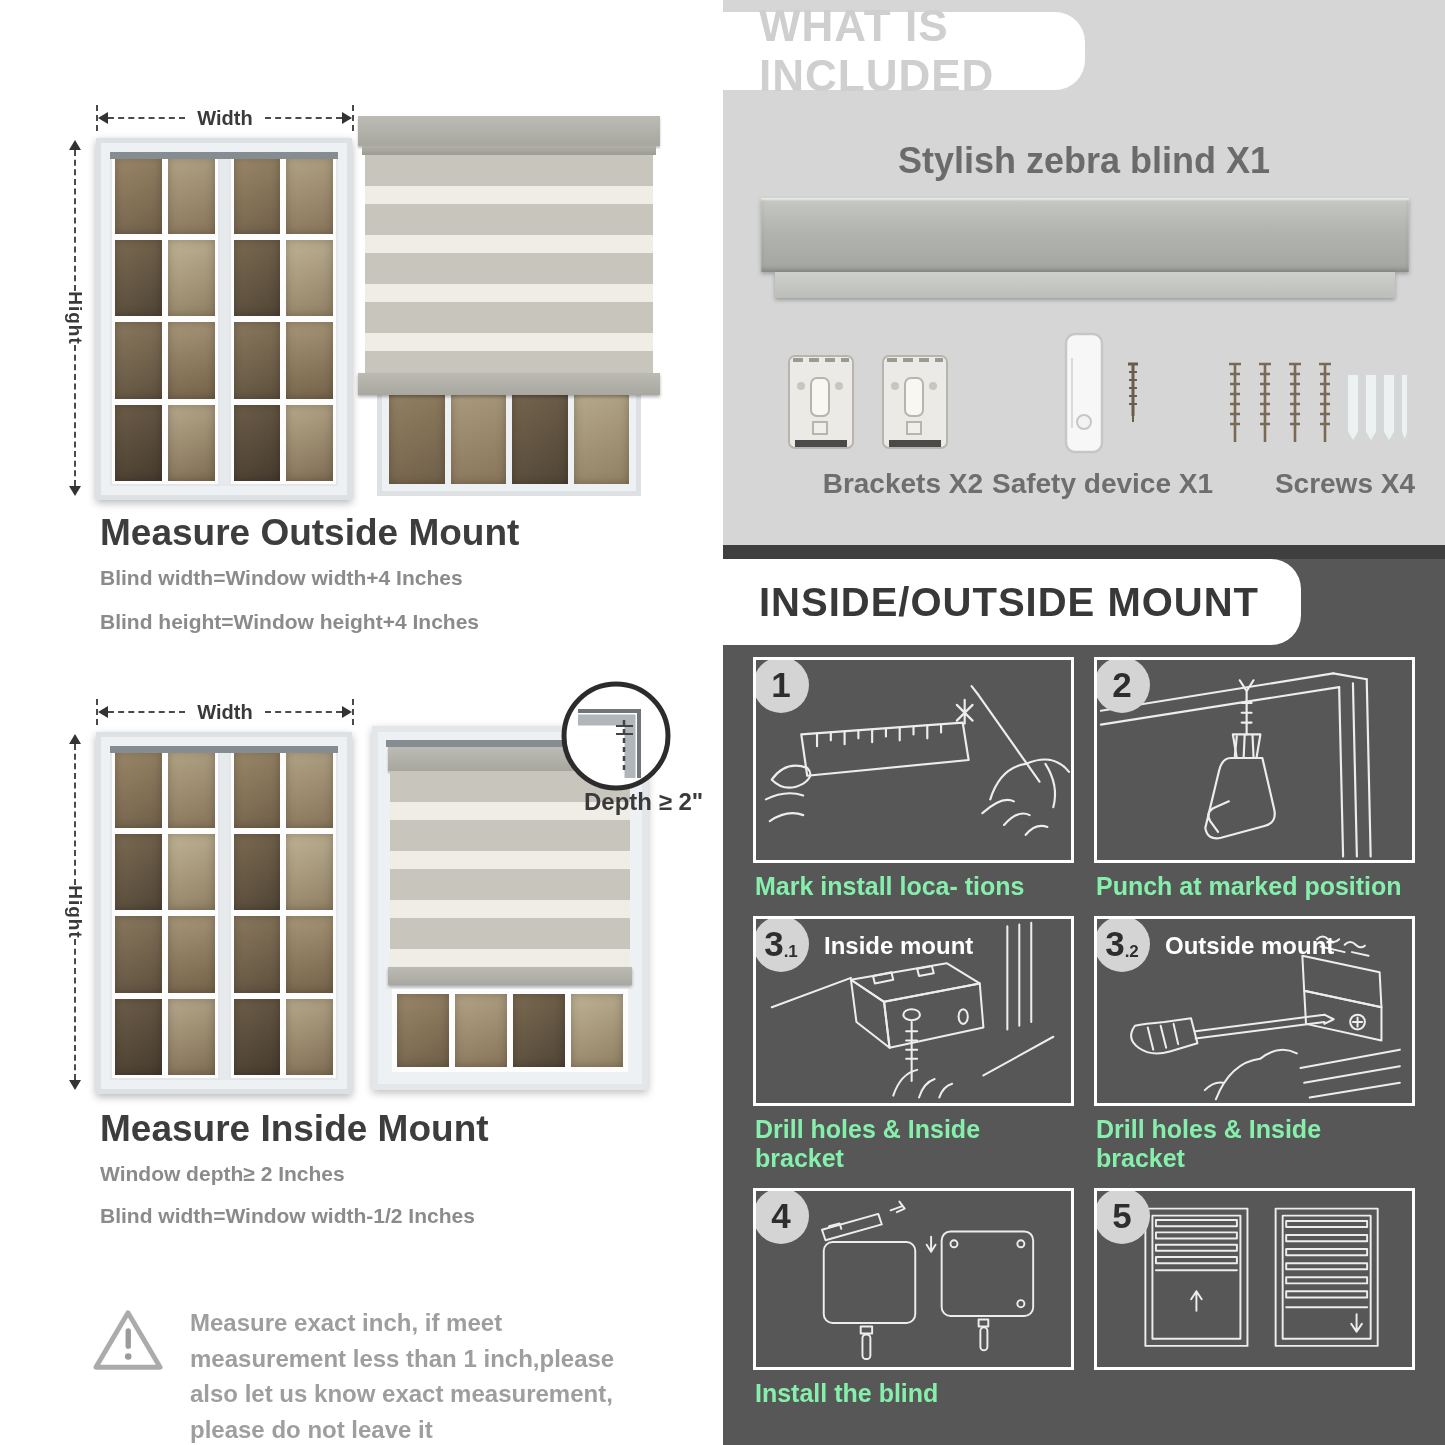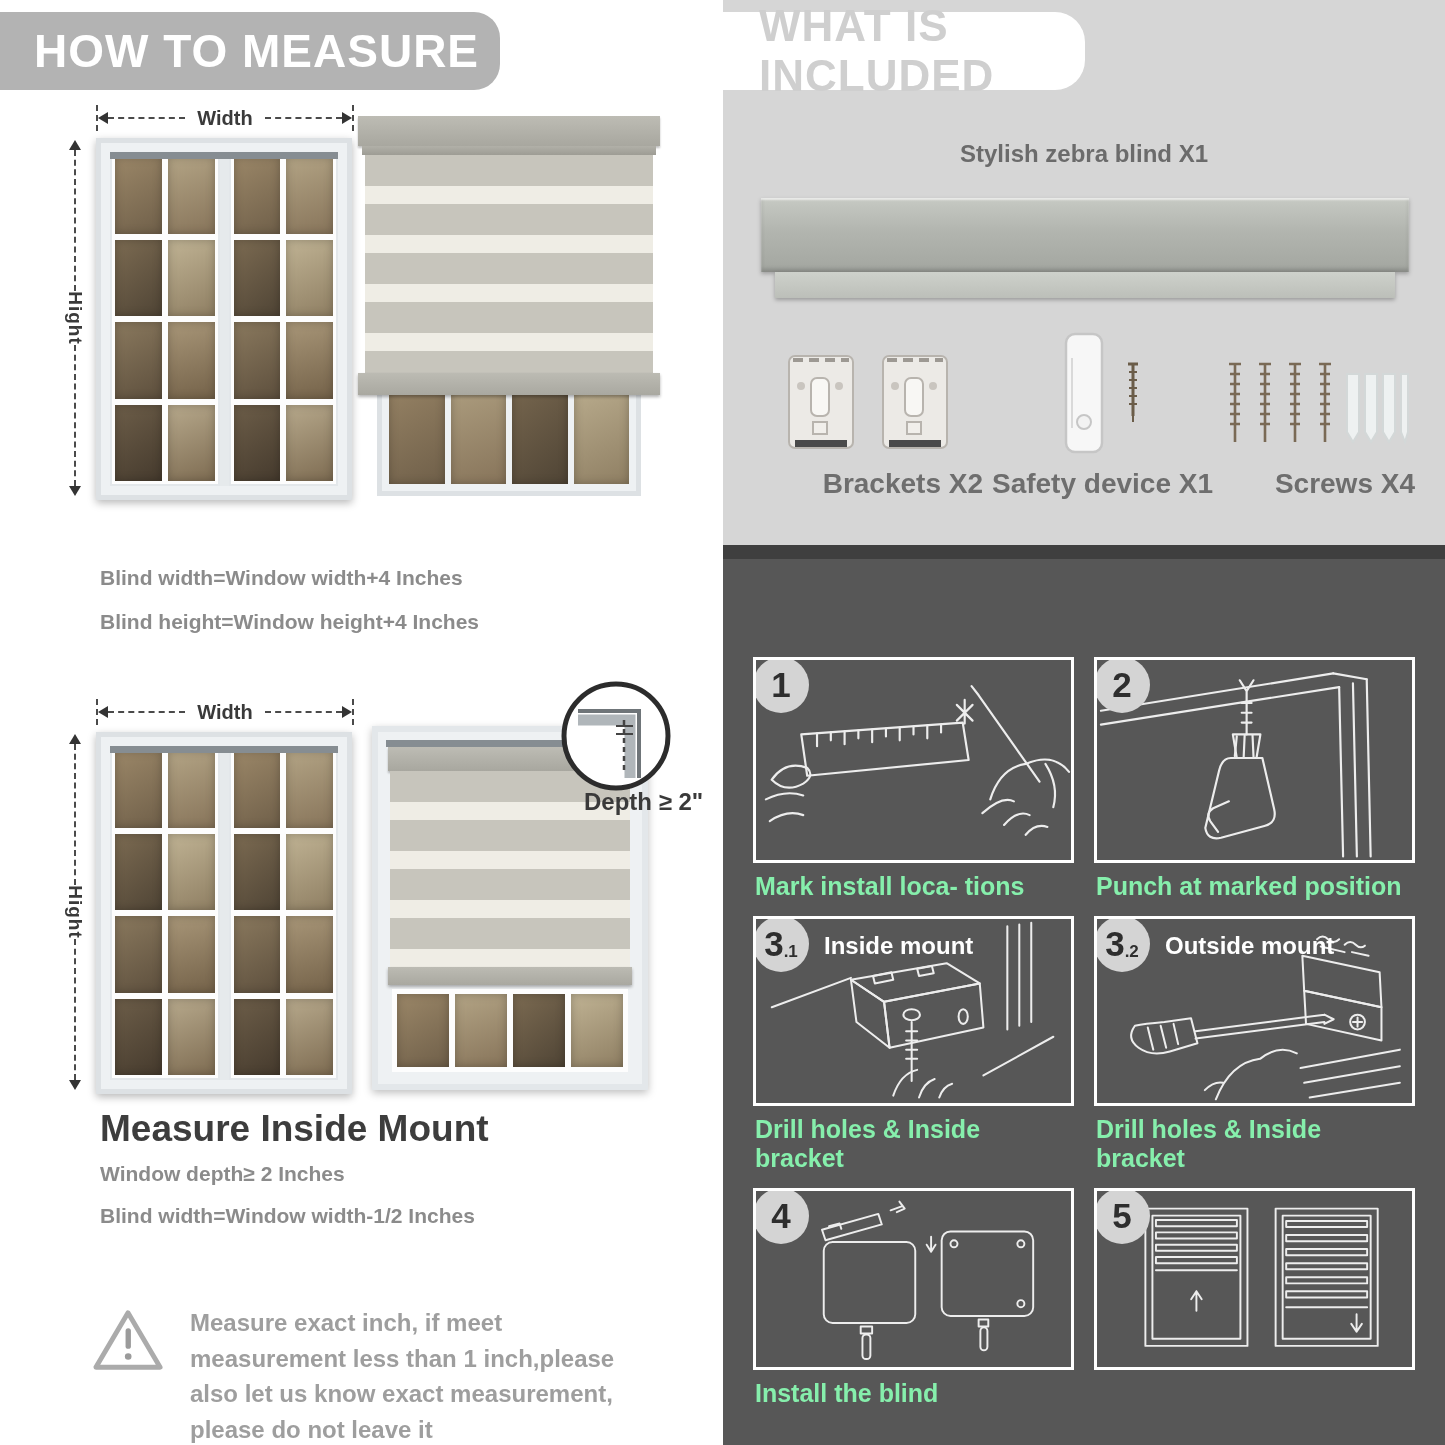--- a/index.html
+++ b/index.html
@@ -59,21 +59,21 @@
   .warning-row{position:absolute;left:92px;top:1305px;width:570px;display:flex;align-items:flex-start;}
   .warning-text{font-size:24px;font-weight:bold;color:#9e9e9e;line-height:1.48;margin:0 0 0 26px;width:465px;}
 
   
   .right-col{position:absolute;left:723px;top:0;width:672px;height:1445px;}
   .included-panel{position:absolute;left:0;top:0;width:722px;height:545px;background:#d6d6d6;}
   .banner-white{position:absolute;left:0;top:12px;width:362px;height:78px;background:#ffffff;
                 border-radius:0 30px 30px 0;display:flex;align-items:center;}
   .banner-white span{color:#cfcfcf;font-size:44px;font-weight:bold;letter-spacing:1px;padding-left:36px;}
   .product-label{position:absolute;left:0;top:140px;width:100%;text-align:center;
-                 font-size:24px;font-weight:bold;color:#6b6b6b;}
+                 font-size:36px;font-weight:bold;color:#6b6b6b;}
   .headrail{position:absolute;left:38px;right:36px;top:198px;height:74px;
             background:linear-gradient(180deg,#c6c9c3 0%,#b2b5af 45%,#a3a6a0 100%);
             box-shadow:inset 0 2px 2px rgba(255,255,255,.65), inset 0 -3px 4px rgba(0,0,0,.18), 0 2px 4px rgba(0,0,0,.25);}
   .headrail-lip{position:absolute;left:14px;right:14px;top:100%;height:26px;
                 background:linear-gradient(180deg,#ced1cb,#bcbfb9);box-shadow:0 2px 4px rgba(0,0,0,.28);}
   .items-row{position:absolute;left:30px;top:330px;width:662px;display:flex;}
   .item-cell{display:flex;align-items:flex-end;justify-content:center;height:130px;}
   .labels-row{position:absolute;left:30px;top:468px;width:662px;display:flex;}
   .labels-row span{font-size:28px;font-weight:bold;color:#6e6e6e;text-align:right;}
   .cell-a{width:230px;} .cell-b{width:230px;} .cell-c{width:202px;}
@@ -99,23 +99,20 @@
   .lineart path, .lineart rect, .lineart circle, .lineart ellipse, .lineart line{
     stroke:#ededed;stroke-width:2.2;fill:none;stroke-linecap:round;stroke-linejoin:round;}
 </style>
 </head>
 <body>
 
 <div class="canvas">
 
   <section class="left-col">
 
-    <div class="banner-gray">
-      <span>HOW TO MEASURE</span>
-    </div>
 
     <div class="abs" style="left:62px;top:104px;width:292px;height:400px;">
       <div class="dim-w" style="position:absolute;left:34px;right:0;top:0;">
         <span class="tick"></span>
         <span class="ah-l"></span>
         <span class="dash"></span>
         <span class="dlabel">Width</span>
         <span class="dash"></span>
         <span class="ah-r"></span>
         <span class="tick"></span>
@@ -164,20 +161,21 @@
             <div class="pane p2"></div>
             <div class="pane p3"></div>
           </div>
       </div>
       <div class="cassette abs" style="left:0;top:0;width:302px;height:30px;"></div>
       <div class="cassette-lip abs" style="left:4px;top:30px;width:294px;height:9px;"></div>
       <div class="stripes abs" style="left:7px;top:39px;width:288px;height:218px;"></div>
       <div class="bottomrail abs" style="left:0;top:257px;width:302px;height:22px;"></div>
     </div>
 
+    <h2 class="sec-title abs" style="left:100px;top:512px;">Measure Outside Mount</h2>
     <p class="formula abs" style="left:100px;top:566px;">Blind width=Window width+4 Inches</p>
     <p class="formula abs" style="left:100px;top:610px;">Blind height=Window height+4 Inches</p>
 
     <div class="abs" style="left:62px;top:698px;width:292px;height:400px;">
       <div class="dim-w" style="position:absolute;left:34px;right:0;top:0;">
         <span class="tick"></span>
         <span class="ah-l"></span>
         <span class="dash"></span>
         <span class="dlabel">Width</span>
         <span class="dash"></span>
@@ -326,20 +324,23 @@
 
       <div class="labels-row">
         <span class="cell-a">Brackets X2</span>
         <span class="cell-b">Safety device X1</span>
         <span class="cell-c">Screws X4</span>
       </div>
     </div>
 
     <div class="mount-panel">
       <div class="mount-strip"></div>
+      <div class="banner-white2">
+        <span>INSIDE/OUTSIDE MOUNT</span>
+      </div>
 
       <div class="steps-grid">
 
         <figure class="step">
           <div class="step-img h1">
             <svg class="lineart" viewBox="0 0 320 200">
               <path d="M46 74 L210 62 L216 100 L52 116 Z"></path>
               <path d="M62 73 v13 M76 72 v8 M90 71 v13 M104 70 v8 M118 69 v13 M132 68 v8 M146 67 v13 M160 66 v8 M174 65 v13 M188 64 v8"></path>
               <path d="M204 44 l16 16 M220 44 l-16 16 M212 39 v24"></path>
               <path d="M226 34 L288 122 M226 34 l-7 -9"></path>

